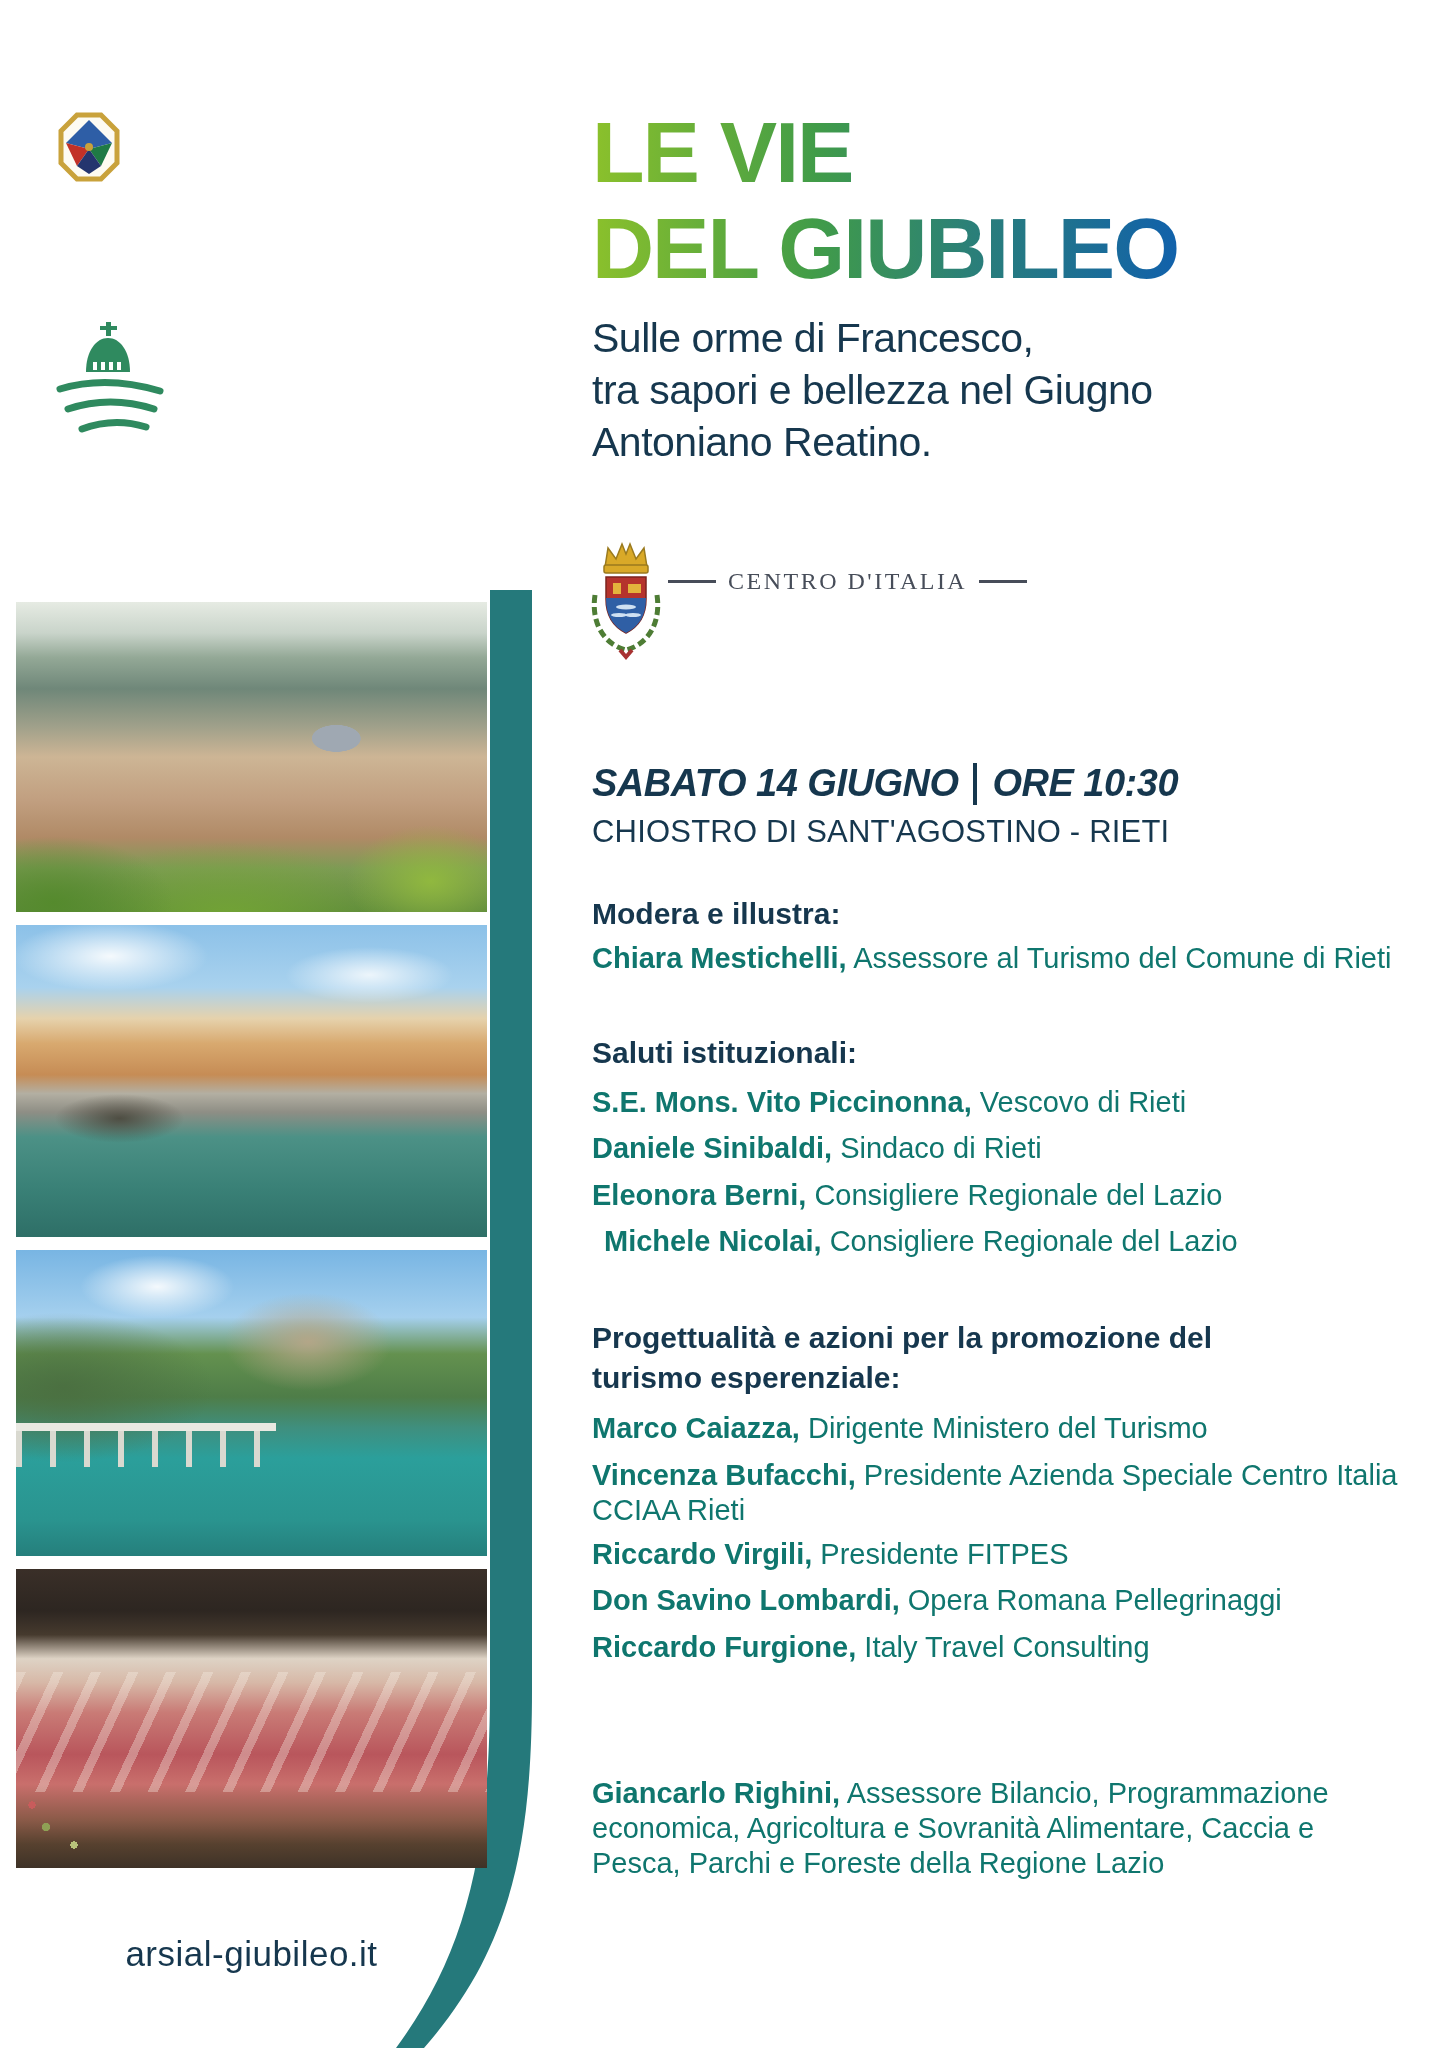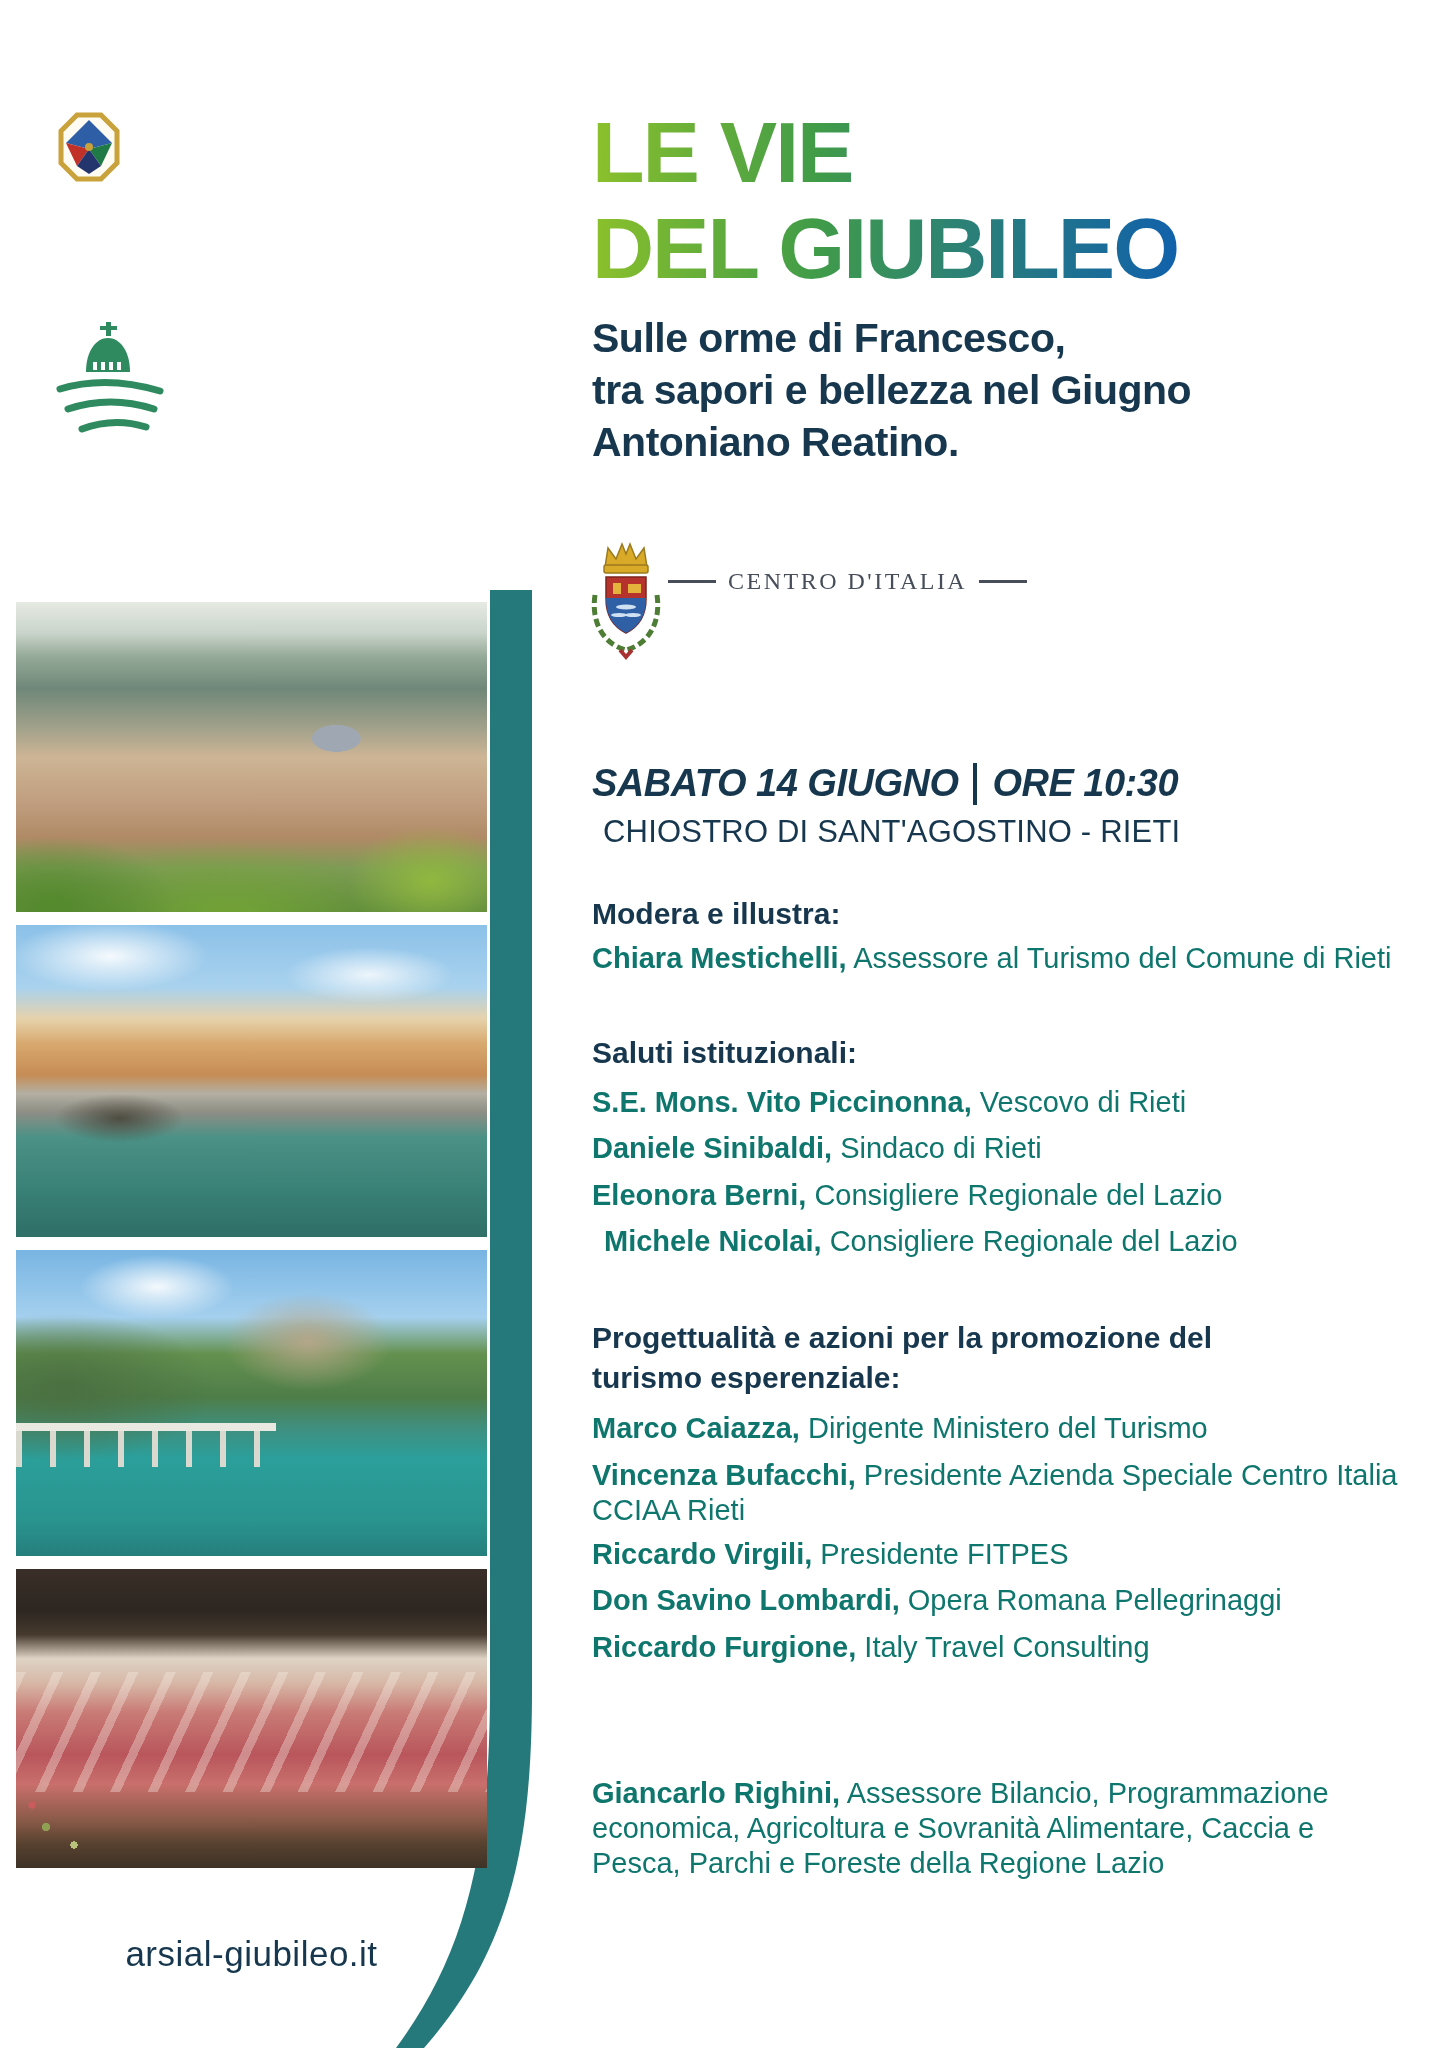--- a/index.html
+++ b/index.html
@@ -50,28 +50,28 @@
   .p3bridge{left:16px;top:1423px;width:260px;height:8px;background:#e9e9e2;}
   .p3pyl{left:16px;top:1431px;width:260px;height:36px;
      background:repeating-linear-gradient(90deg,#d9d9d0 0 6px,rgba(0,0,0,0) 6px 34px);}
   .p4marble{left:16px;top:1672px;width:471px;height:120px;opacity:.35;
      background:repeating-linear-gradient(115deg,#f7efe6 0 9px,rgba(0,0,0,0) 9px 34px);}
   .website{left:16px;top:1934px;width:471px;text-align:center;font-size:35px;letter-spacing:.5px;color:#16374e;}
   
   .title{left:592px;top:104px;display:inline-block;font-weight:bold;font-size:86px;line-height:96px;letter-spacing:-2px;
      background:linear-gradient(91deg,#8cc12b 0%,#419c48 38%,#2b8077 64%,#1161ab 100%);
      -webkit-background-clip:text;background-clip:text;color:transparent;-webkit-text-fill-color:transparent;}
-  .subtitle{left:592px;top:312px;font-weight:bold;font-size:41px;line-height:52px;letter-spacing:-.5px;color:#16374e;}
+  .subtitle{left:592px;top:312px;font-weight:normal;font-size:41px;line-height:52px;letter-spacing:-.5px;color:#16374e;}
   .citylogo-text{left:668px;top:562px;font-family:"Liberation Serif",serif;color:#474d59;}
   .cityname{font-size:44px;letter-spacing:2px;}
   .citysub{display:flex;align-items:center;gap:12px;margin-top:6px;font-size:24px;letter-spacing:2.5px;}
   .citysub::before,.citysub::after{content:"";display:block;width:48px;height:3px;background:#474d59;}
   .daterow{left:592px;top:762px;display:flex;align-items:center;font-weight:bold;font-size:38px;letter-spacing:-.5px;white-space:nowrap;font-style:italic;}
   .datebar{width:4px;height:42px;background:#16374e;margin:0 15px;}
-  .venue{left:592px;top:814px;font-size:31px;letter-spacing:.2px;white-space:nowrap;margin-left:11px;}
+  .venue{left:592px;top:814px;font-size:31px;letter-spacing:.2px;white-space:nowrap;}
   .sec-h{font-weight:bold;font-size:30px;line-height:40px;width:680px;color:#16374e;}
   .item{font-size:29px;line-height:35px;width:810px;color:#0f766e;}
   .item .n{font-weight:bold;}
 </style>
 </head>
 <body>
 
 <div class="page">
 
   <div class="abs side-block"></div>

